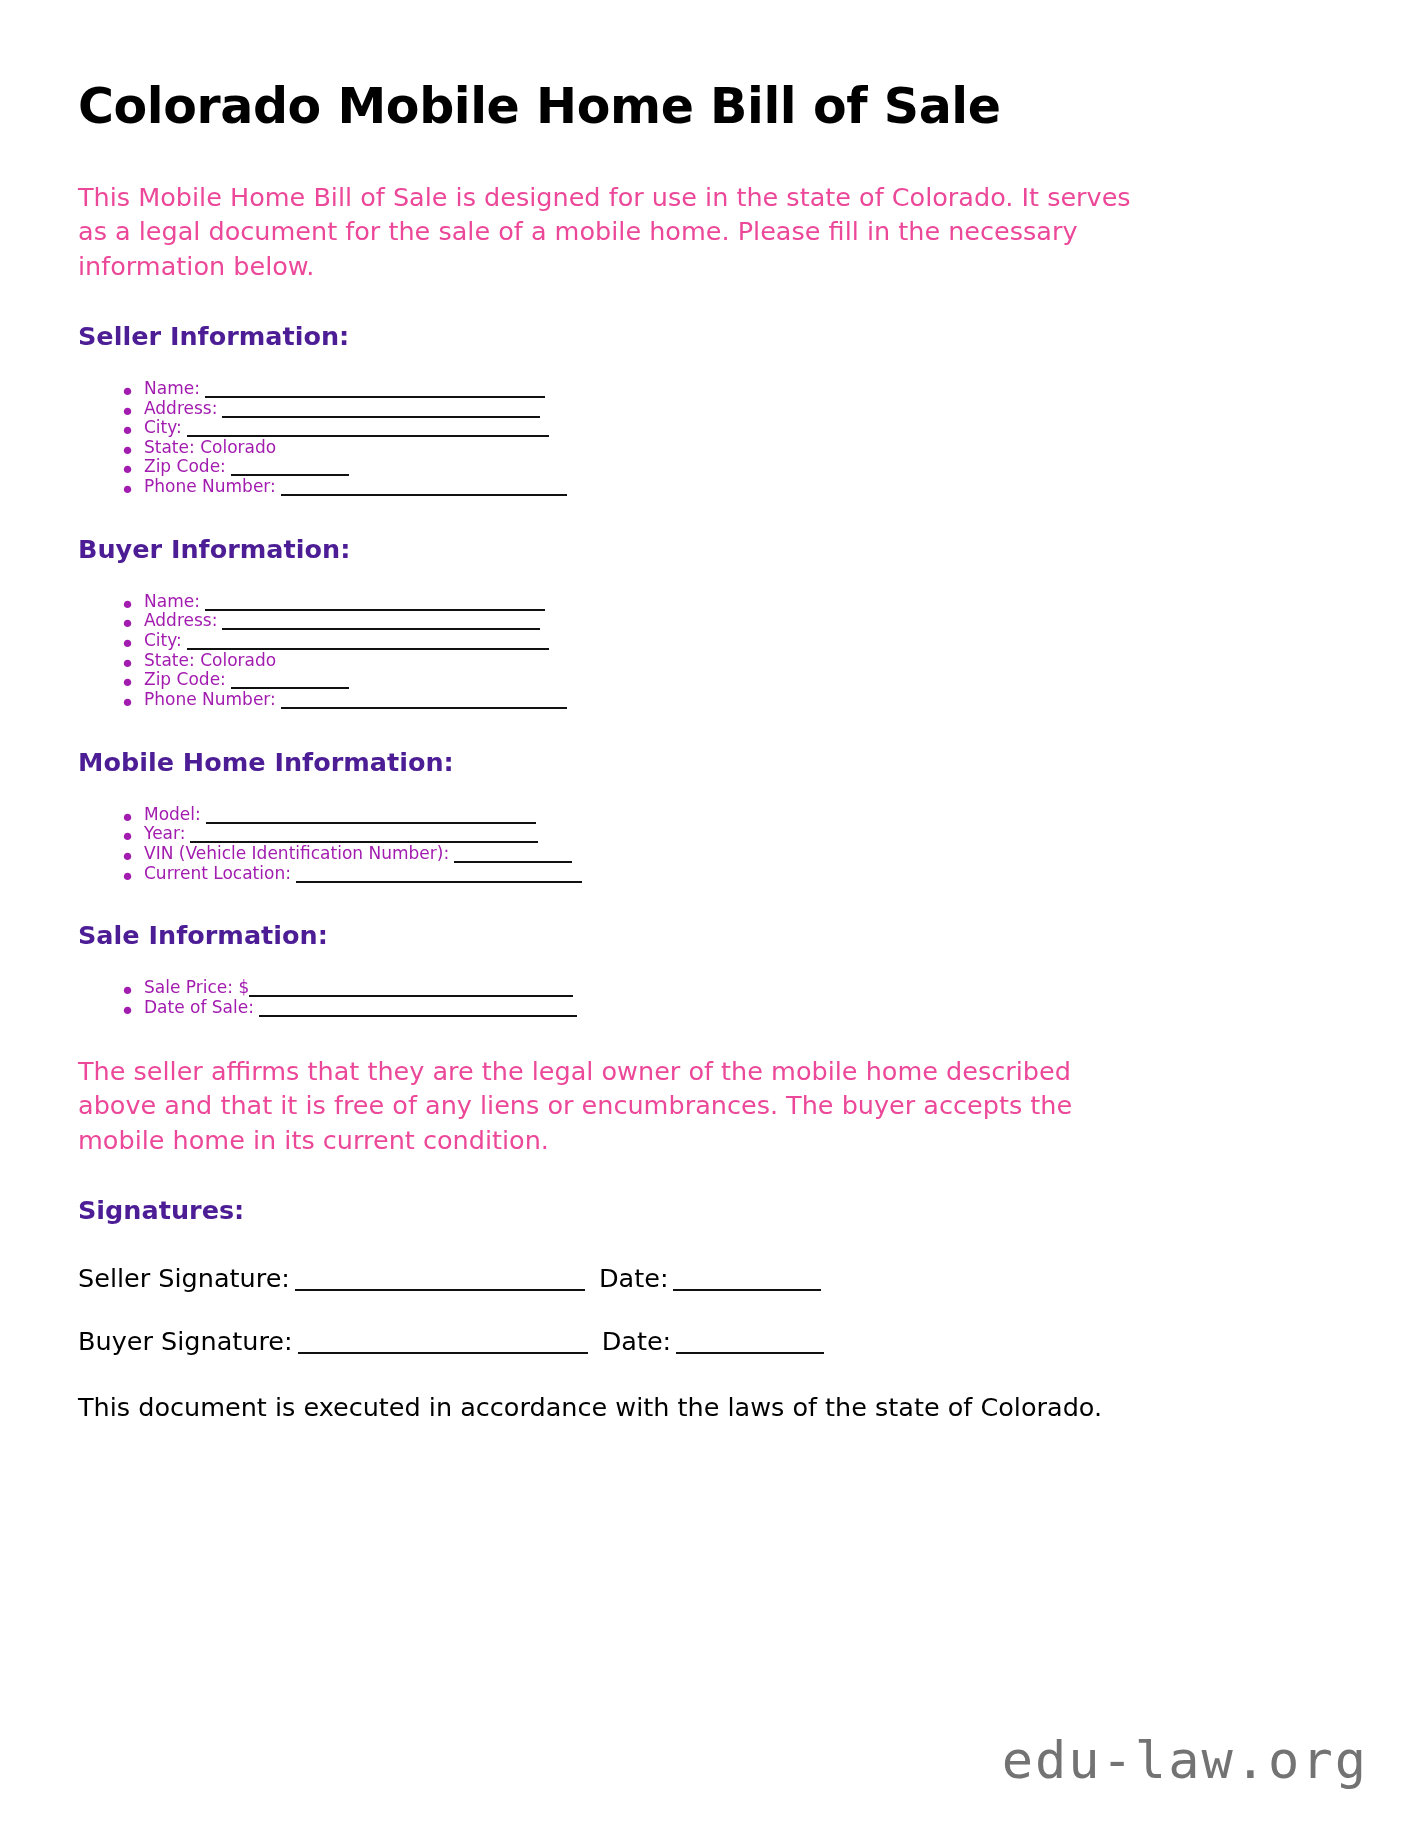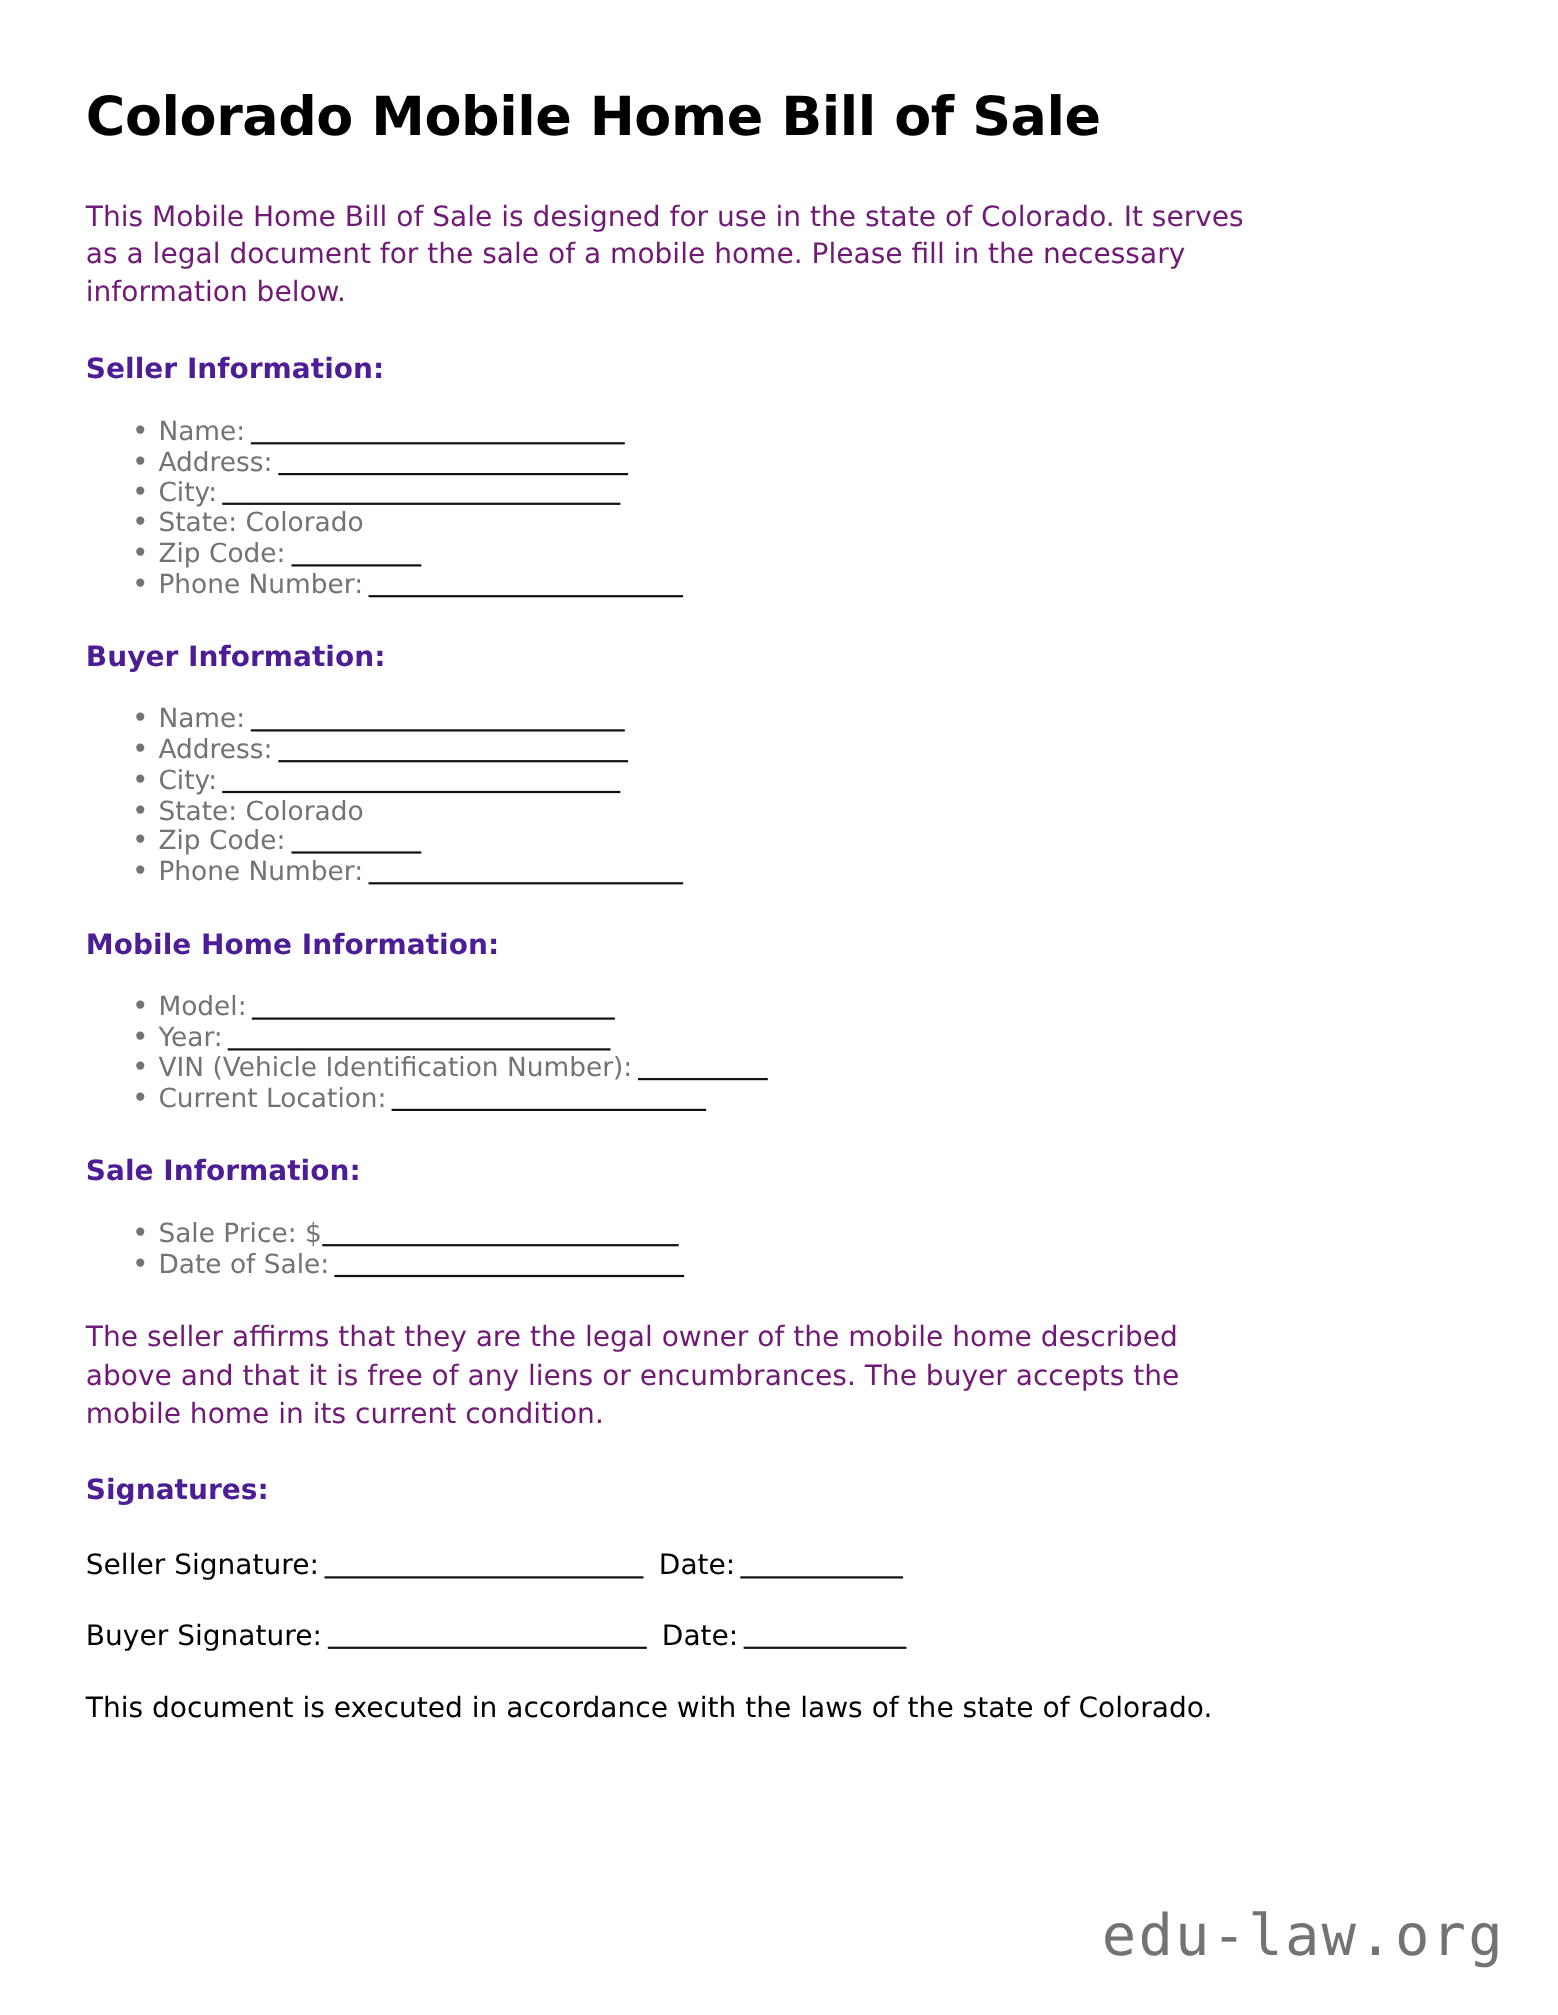--- a/index.html
+++ b/index.html
@@ -29,41 +29,41 @@
     line-height: 1.18;
     letter-spacing: -0.4px;
     margin: 0 0 44px 0;
     color: #000;
   }
   p.para {
     font-size: 25.5px;
     line-height: 1.36;
     margin: 0 0 36px 0;
     max-width: 1062px;
-    color: #701a75;
+    color: #ec4899;
   }
   h2.section-heading {
     font-size: 25.5px;
     font-weight: bold;
     line-height: 1.3;
     margin: 0 0 26px 0;
     color: #4c1d95;
   }
   ul.field-list {
     list-style: none;
     margin: 0 0 36px 0;
     padding: 0 0 0 42px;
   }
   ul.field-list li {
-    font-size: 24px;
+    font-size: 17px;
     line-height: 1.155;
     position: relative;
     padding-left: 24px;
     white-space: nowrap;
-    color: #737373;
+    color: #a21caf;
   }
   ul.field-list li::before {
     content: "\2022";
     position: absolute;
     left: 0;
     top: -1px;
     font-size: 25.5px;
     line-height: 1.155;
   }
   .blank {

